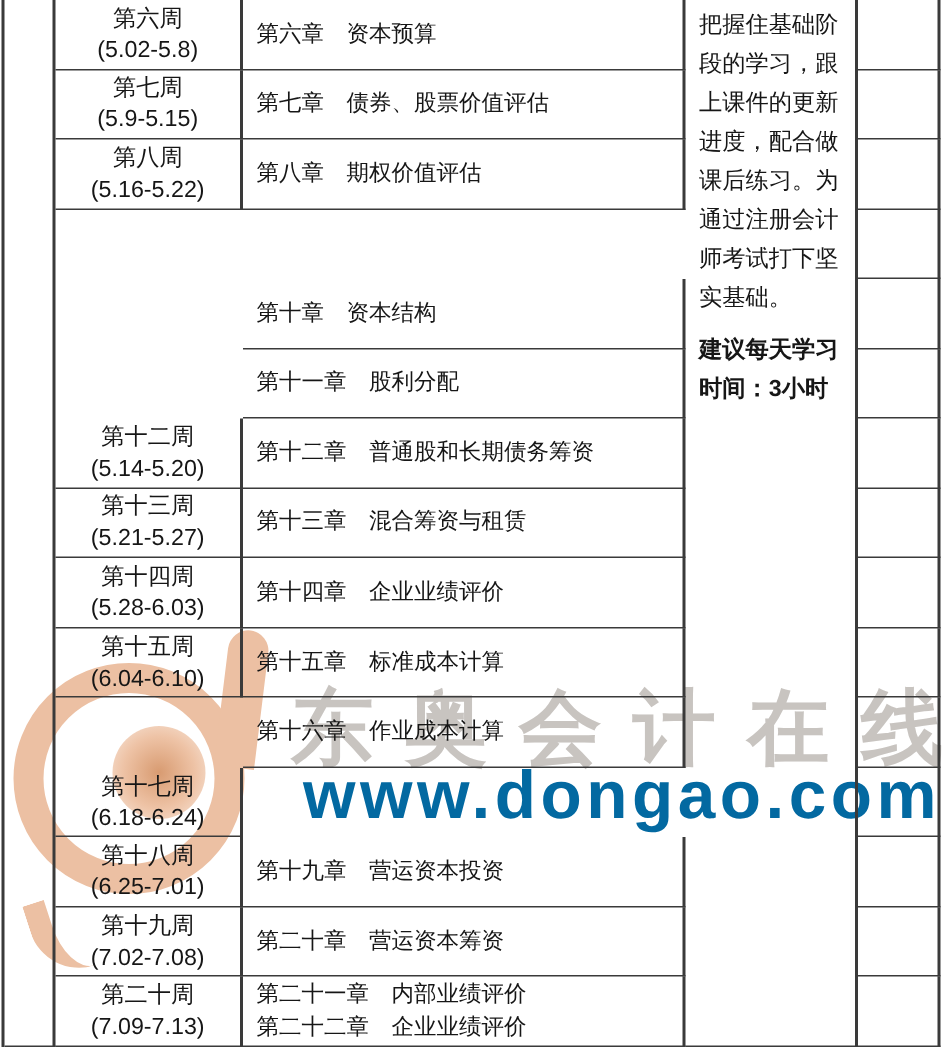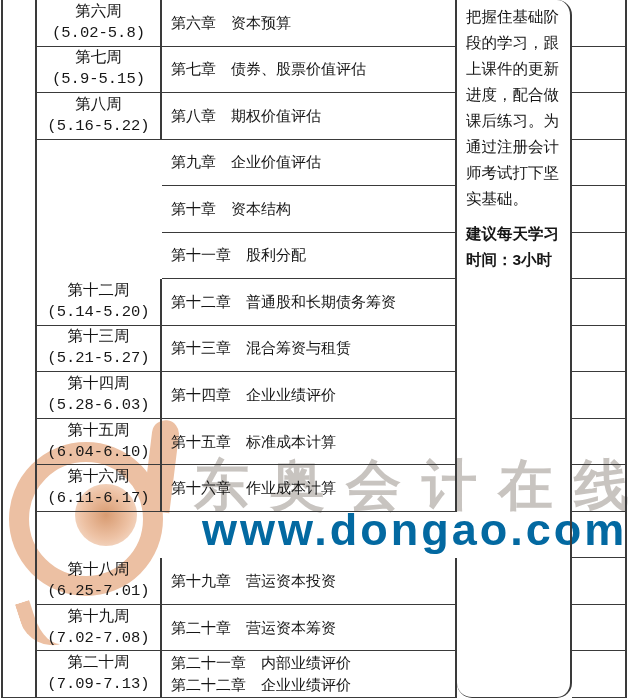--- a/index.html
+++ b/index.html
@@ -23,24 +23,24 @@
               letter-spacing: 3px; color: #0369a1; white-space: nowrap; }
 
   
   .grid { position: absolute; left: 1px; top: 0; width: 626px; height: 698px; z-index: 1;
           display: grid; grid-template-columns: 34px 125px 295px 115px 55px;
           grid-template-rows: repeat(15, 1fr);
           border-left: 2px solid #3a3a3a; color: #161616; }
   .grid > div { background: transparent; }
 
   .ca { grid-column: 1; grid-row: 1 / 16; border-right: 2px solid #3a3a3a; border-bottom: 1px solid #3a3a3a; }
-  .cd { grid-column: 4; grid-row: 1 / 16; border-right: 2px solid #3a3a3a; border-bottom: 1px solid #3a3a3a; border-radius: 15px; }
+  .cd { grid-column: 4; grid-row: 1 / 16; border-right: 2px solid #3a3a3a; border-bottom: 1px solid #3a3a3a; }
   .cw { grid-column: 2; border-right: 2px solid #3a3a3a; border-bottom: 1px solid #3a3a3a;
         display: flex; flex-direction: column; align-items: center; justify-content: center;
-        font-size: 15.5px; line-height: 21px; text-align: center; font-family: Liberation Mono, monospace; }
+        font-size: 15.5px; line-height: 21px; text-align: center; }
   .cc { grid-column: 3; border-right: 2px solid #3a3a3a; border-bottom: 1px solid #3a3a3a;
         display: flex; flex-direction: column; justify-content: center;
         padding-left: 9px; font-size: 15px; line-height: 22px; }
   .ce { grid-column: 5; border-right: 2px solid #3a3a3a; border-bottom: 1px solid #3a3a3a; }
 
   .r1{grid-row:1}.r2{grid-row:2}.r3{grid-row:3}.r4{grid-row:4}.r5{grid-row:5}
   .r6{grid-row:6}.r7{grid-row:7}.r8{grid-row:8}.r9{grid-row:9}.r10{grid-row:10}
   .r11{grid-row:11}.r12{grid-row:12}.r13{grid-row:13}.r14{grid-row:14}.r15{grid-row:15}
 
   .cn { margin-right: 15px; }
@@ -93,24 +93,20 @@
     <div class="cw r3">
       <div>第八周</div>
       <div>(5.16-5.22)</div>
     </div>
     <div class="cc r3">
       <div><span class="cn">第八章</span><span>期权价值评估</span></div>
 
     </div>
     <div class="ce r3"></div>
 
-    <div class="cc r4">
-      <div><span class="cn">第九章</span><span>企业价值评估</span></div>
-
-    </div>
     <div class="ce r4"></div>
 
     <div class="cc r5">
       <div><span class="cn">第十章</span><span>资本结构</span></div>
 
     </div>
     <div class="ce r5"></div>
 
     <div class="cc r6">
       <div><span class="cn">第十一章</span><span>股利分配</span></div>
@@ -151,30 +147,30 @@
     <div class="cw r10">
       <div>第十五周</div>
       <div>(6.04-6.10)</div>
     </div>
     <div class="cc r10">
       <div><span class="cn">第十五章</span><span>标准成本计算</span></div>
 
     </div>
     <div class="ce r10"></div>
 
-    <div class="cw r11">
-      <div>第十六周</div>
-      <div>(6.11-6.17)</div>
-    </div>
     <div class="cc r11">
       <div><span class="cn">第十六章</span><span>作业成本计算</span></div>
 
     </div>
     <div class="ce r11"></div>
 
+    <div class="cw r12">
+      <div>第十七周</div>
+      <div>(6.18-6.24)</div>
+    </div>
     <div class="ce r12"></div>
 
     <div class="cw r13">
       <div>第十八周</div>
       <div>(6.25-7.01)</div>
     </div>
     <div class="cc r13">
       <div><span class="cn">第十九章</span><span>营运资本投资</span></div>
 
     </div>

